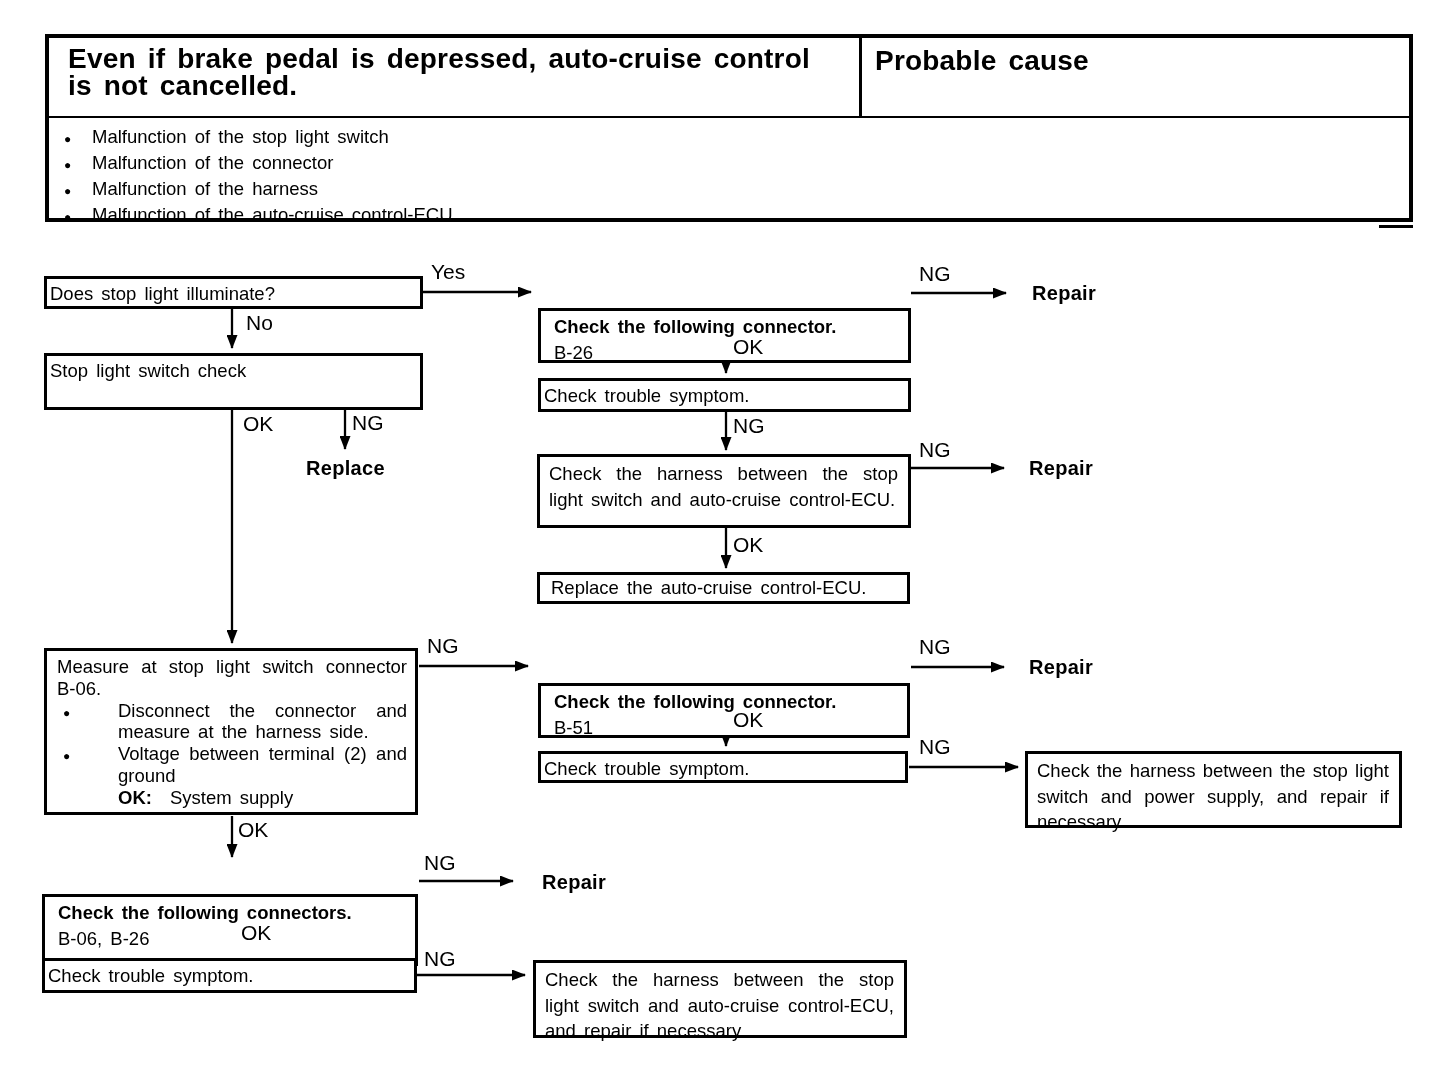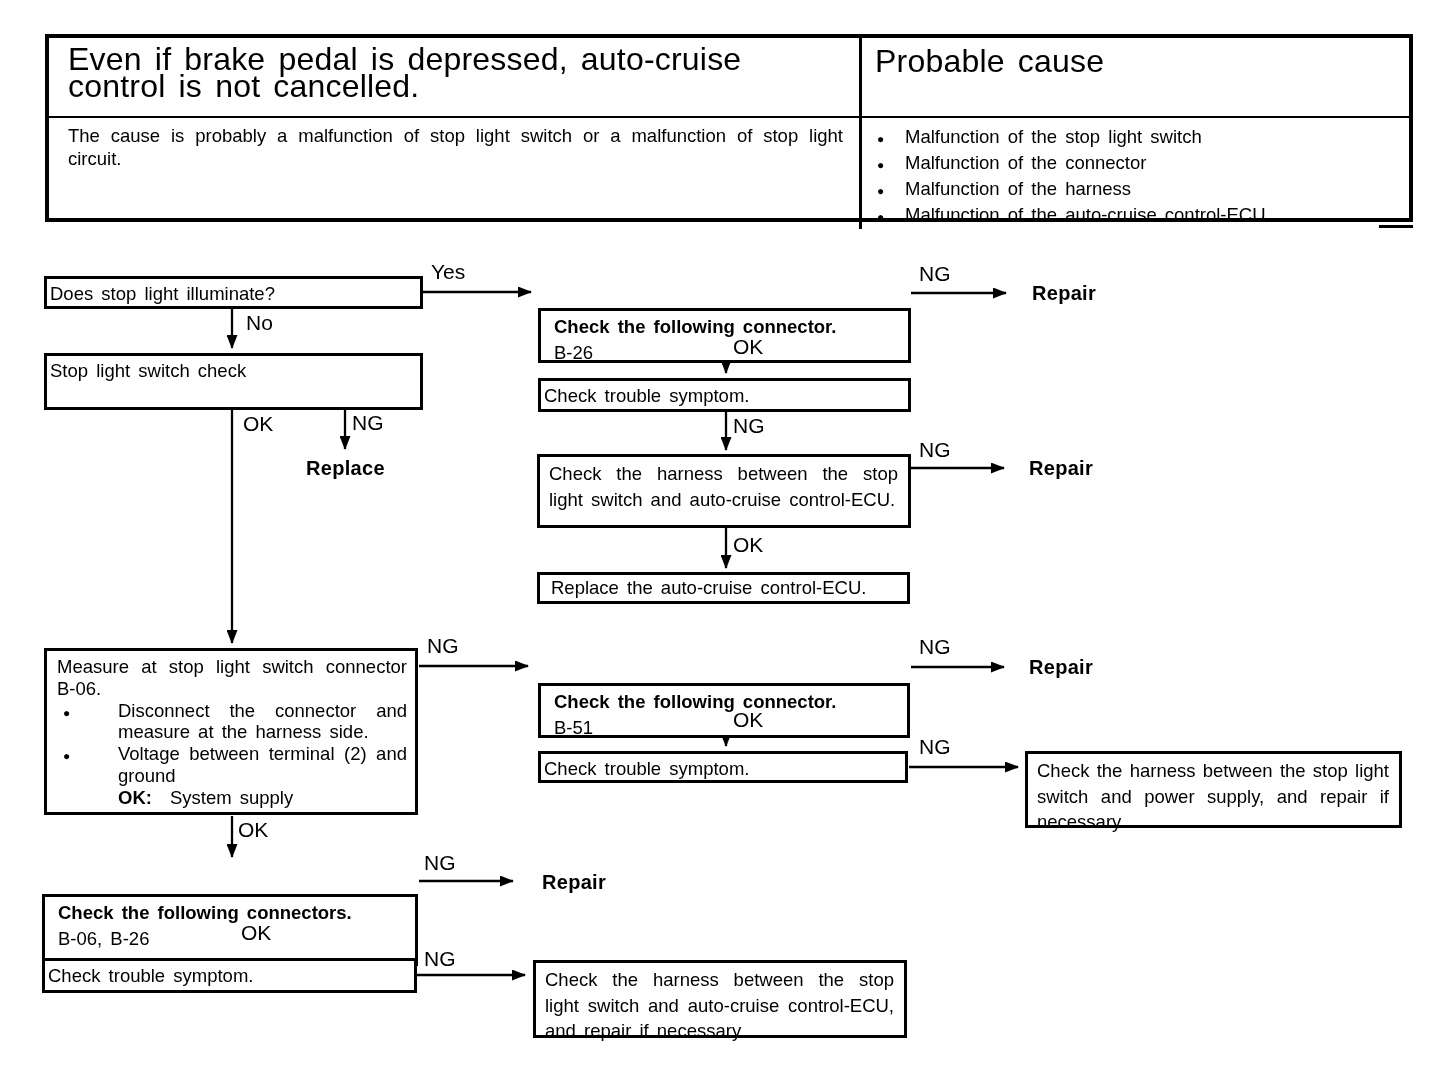--- a/index.html
+++ b/index.html
@@ -11,21 +11,21 @@
   .sym-table{
     position:absolute;left:45px;top:34px;width:1368px;height:188px;
     border:4px solid #000;box-sizing:border-box;
     display:grid;grid-template-columns:813px 1fr;grid-template-rows:80px 1fr;
   }
   .sym-table .cell{box-sizing:border-box;}
   .cell.c-tl{border-right:3px solid #000;border-bottom:2px solid #000;padding:8px 16px 0 19px;}
   .cell.c-tr{border-bottom:2px solid #000;padding:10px 14px 0 13px;}
   .cell.c-bl{border-right:3px solid #000;padding:7px 16px 0 19px;}
   .cell.c-br{padding:7px 10px 0 13px;}
-  .big-title{font-size:32px;font-weight:normal;line-height:26.5px;word-spacing:4px;letter-spacing:.2px;}
+  .big-title{font-size:28px;font-weight:bold;line-height:26.5px;word-spacing:4px;letter-spacing:.2px;}
   .desc{font-size:18.5px;line-height:22.5px;text-align:justify;word-spacing:3px;}
   .pc-list{display:flex;flex-direction:column;gap:0;}
   .pc-row{display:flex;align-items:baseline;font-size:18.5px;line-height:23px;word-spacing:3px;}
   .pc-bullet{width:28px;flex:0 0 28px;font-size:12px;line-height:23px;text-align:left;padding-left:2px;}
   
   .arrows{position:absolute;left:0;top:0;z-index:1;}
   .fbox{
     position:absolute;background:#fff;border:3px solid #000;box-sizing:border-box;
     font-size:18.5px;line-height:22px;z-index:2;word-spacing:3px;
   }
@@ -52,23 +52,20 @@
 
   <div class="artifact" style="left:1379px;top:225px;width:34px;height:3px;"></div>
 
   <div class="sym-table">
     <div class="cell c-tl">
       <div class="big-title">Even if brake pedal is depressed, auto-cruise control is not cancelled.</div>
     </div>
     <div class="cell c-tr">
       <div class="big-title">Probable cause</div>
     </div>
-    <div class="cell c-bl">
-      <div class="desc">The cause is probably a malfunction of stop light switch or a malfunction of stop light circuit.</div>
-    </div>
     <div class="cell c-br">
       <div class="pc-list">
         <div class="pc-row">
           <span class="pc-bullet">●</span>
           <span>Malfunction of the stop light switch</span>
         </div>
         <div class="pc-row">
           <span class="pc-bullet">●</span>
           <span>Malfunction of the connector</span>
         </div>

